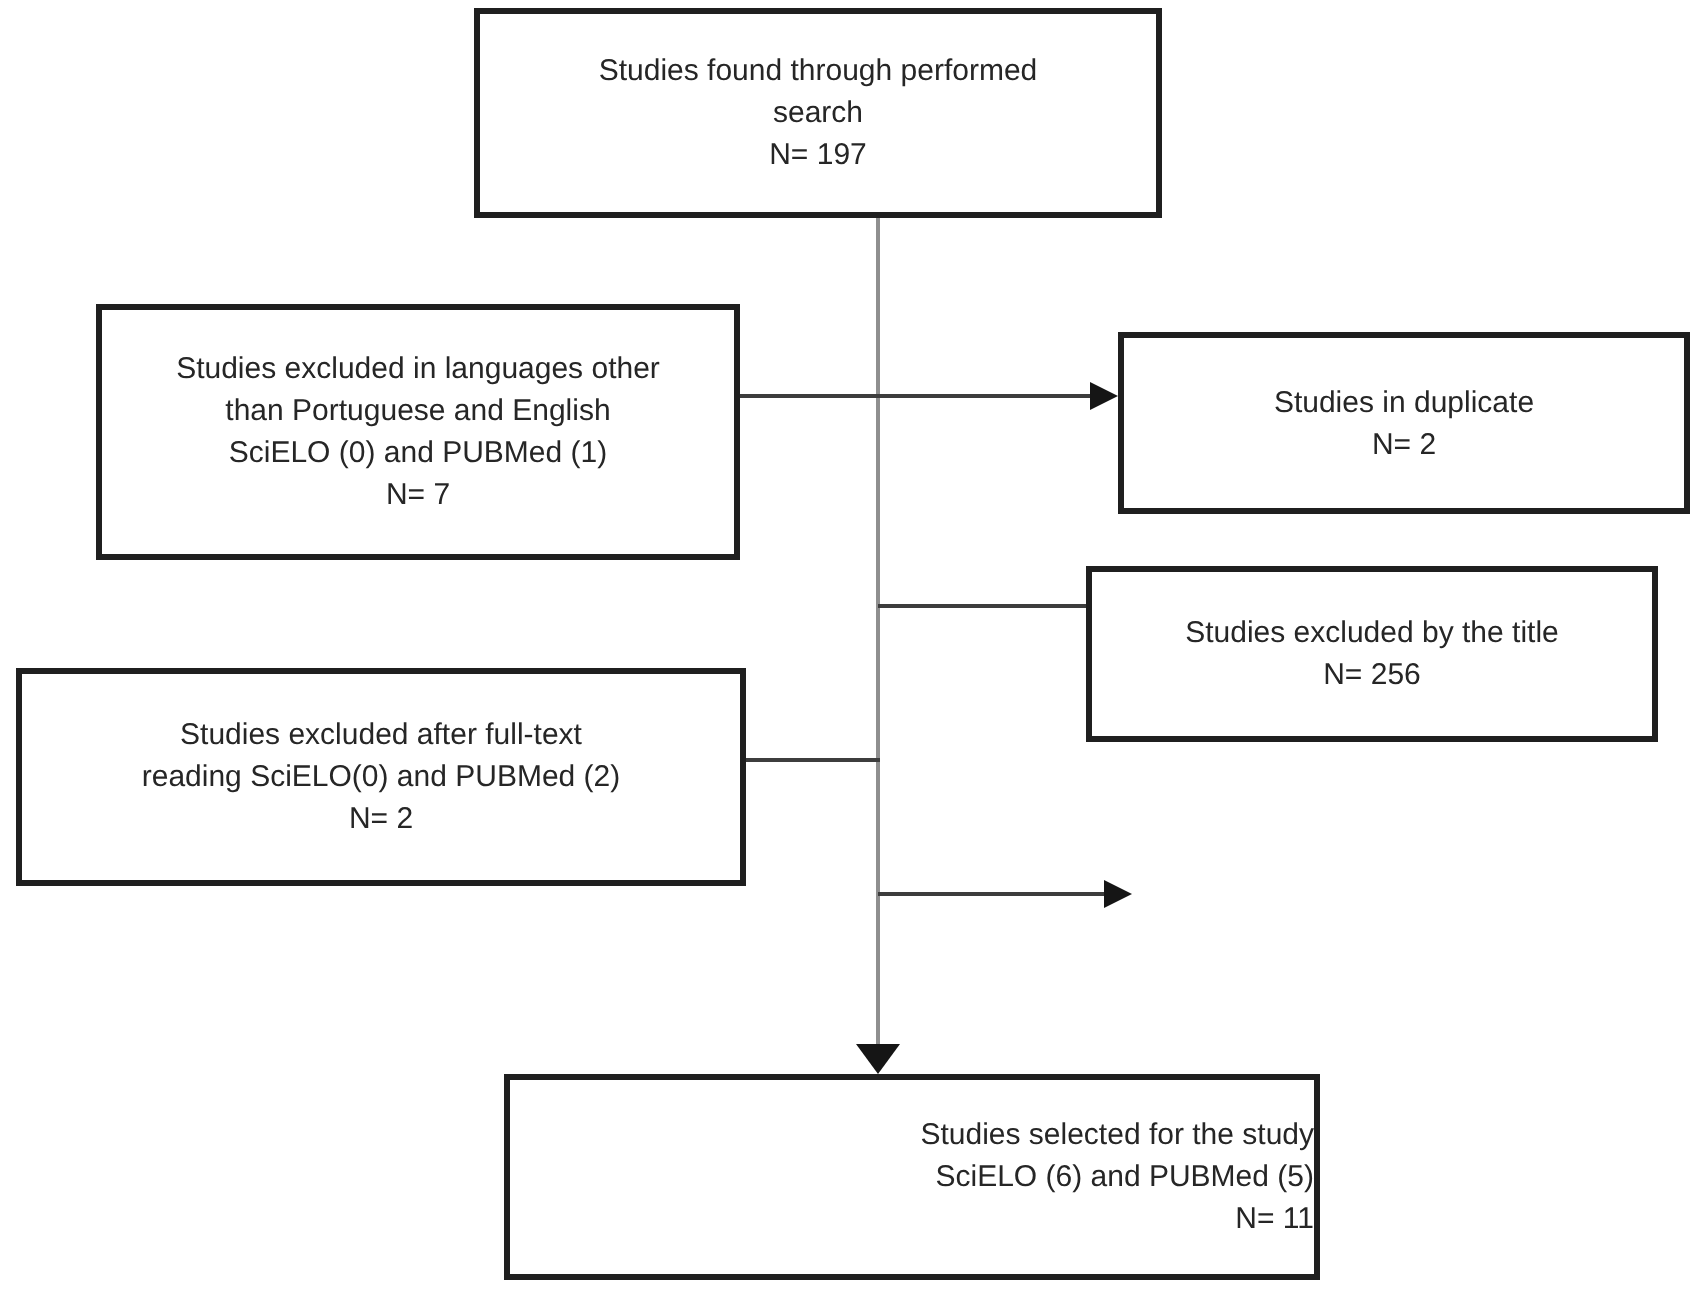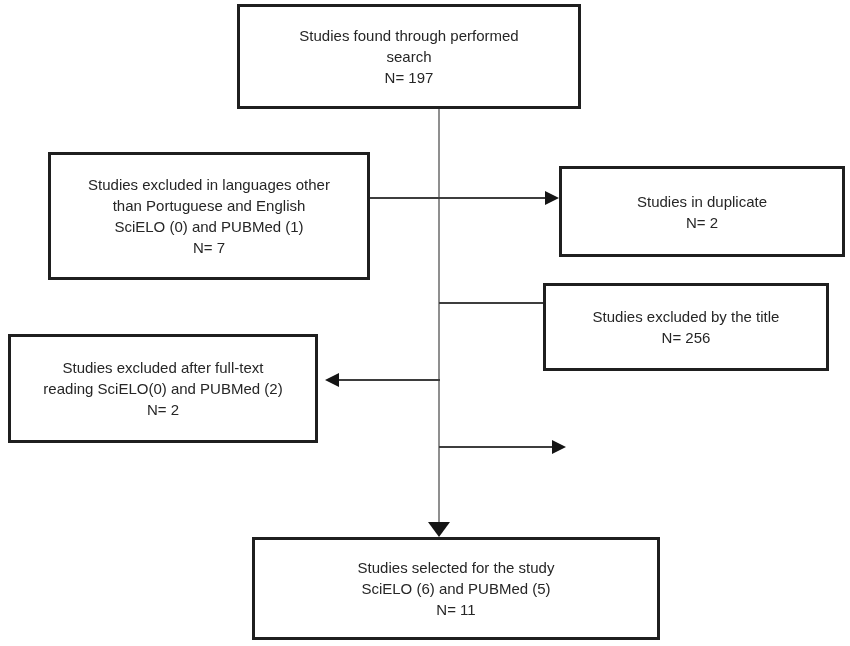--- a/index.html
+++ b/index.html
@@ -38,23 +38,23 @@
   .arr{position:absolute;width:0;height:0;}
   .arr-left{border-top:7px solid transparent;border-bottom:7px solid transparent;border-right:14px solid var(--arrowhead);}
   .arr-right{border-top:7px solid transparent;border-bottom:7px solid transparent;border-left:14px solid var(--arrowhead);}
   .arr-down{border-left:11px solid transparent;border-right:11px solid transparent;border-top:15px solid var(--arrowhead);}
 
   
   #box-found{left:237px;top:4px;width:344px;height:105px;}
   #box-excluded-language{left:2px;top:152px;width:322px;height:128px;margin-left:46px;}
   #box-duplicate{left:559px;top:166px;width:286px;height:91px;}
   #box-excluded-title{left:543px;top:283px;width:286px;height:88px;}
-  #box-excluded-fulltext{left:8px;top:334px;width:310px;height:109px;padding-bottom:0;}
+  #box-excluded-fulltext{left:8px;top:334px;width:365px;height:109px;padding-bottom:0;}
   #box-excluded-abstract{left:566px;top:398px;width:279px;height:105px;}
-  #box-selected{left:252px;top:537px;width:408px;height:103px;}
+  #box-selected{left:252px;top:537px;width:408px;height:103px;align-items:flex-end;}
 
   
   #spine{left:438px;top:109px;height:415px;}
   #spine-arrowhead{left:428px;top:522px;}
   #line-language-duplicate{left:336px;top:197px;width:211px;}
   #arrow-language{left:324px;top:191px;}
   #arrow-duplicate{left:545px;top:191px;}
   #line-title{left:439px;top:302px;width:108px;}
   #arrow-title{left:545px;top:296px;}
   #line-fulltext{left:338px;top:379px;width:102px;}

